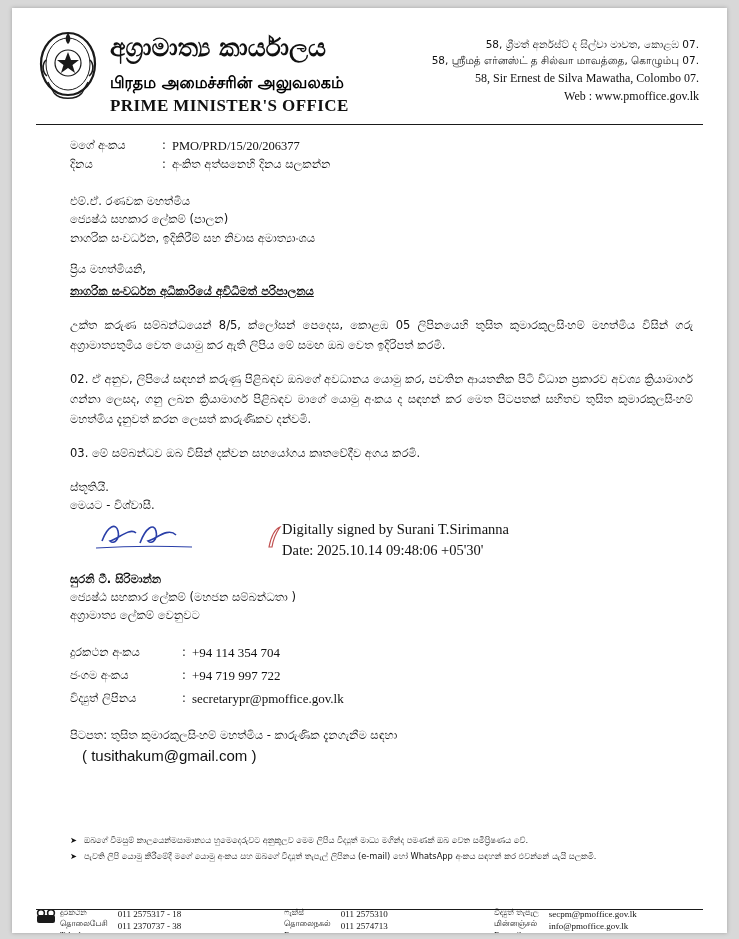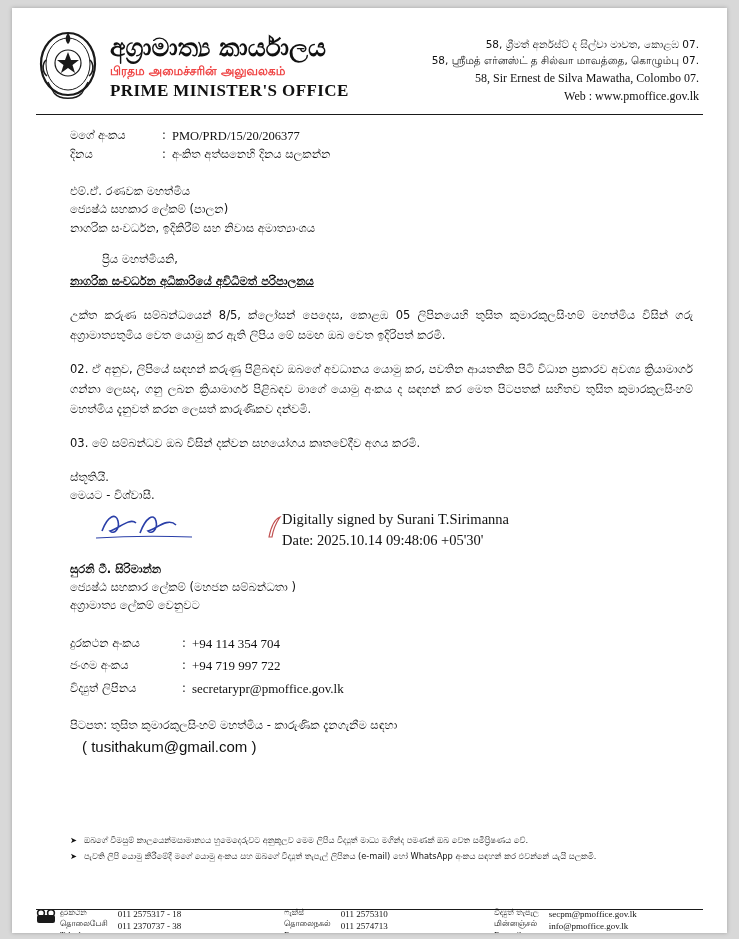--- a/index.html
+++ b/index.html
@@ -44,25 +44,25 @@
   .org-si {
     font-family: "DejaVu Sans", sans-serif;
     font-size: 25px;
     font-weight: bold;
     line-height: 1.15;
     color: #111;
     letter-spacing: 0px;
   }
   .org-ta {
     font-family: "DejaVu Sans", sans-serif;
-    font-size: 12px;
+    font-size: 16px;
     font-weight: bold;
     line-height: 1.3;
-    color: #ef4444;
-    margin-top: 1px;
+    color: #000000;
+    margin-top: 10px;
   }
   .org-en {
     font-family: "Liberation Serif", serif;
     font-size: 17px;
     font-weight: bold;
     letter-spacing: 0.4px;
     color: #111;
     margin-top: 2px;
   }
   .addr {
@@ -97,21 +97,21 @@
   }
   .refrow {
     display: flex;
   }
   .refrow .k { width: 92px; flex: 0 0 92px; }
   .refrow .c { width: 10px; flex: 0 0 10px; }
   .refrow .v { flex: 1 1 auto; }
   .ref-en { font-family: "Liberation Serif", serif; font-size: 12.5px; }
   .gap-18 { height: 18px; }
   .addressee div { line-height: 1.6; }
-  .salutation { margin-top: 14px; margin-left: 32px; }
+  .salutation { margin-top: 14px; }
   .subject {
     margin-top: 4px;
     font-weight: bold;
     text-decoration: underline;
   }
   p.para {
     margin: 14px 0 0 0;
     text-align: justify;
     line-height: 1.75;
   }

